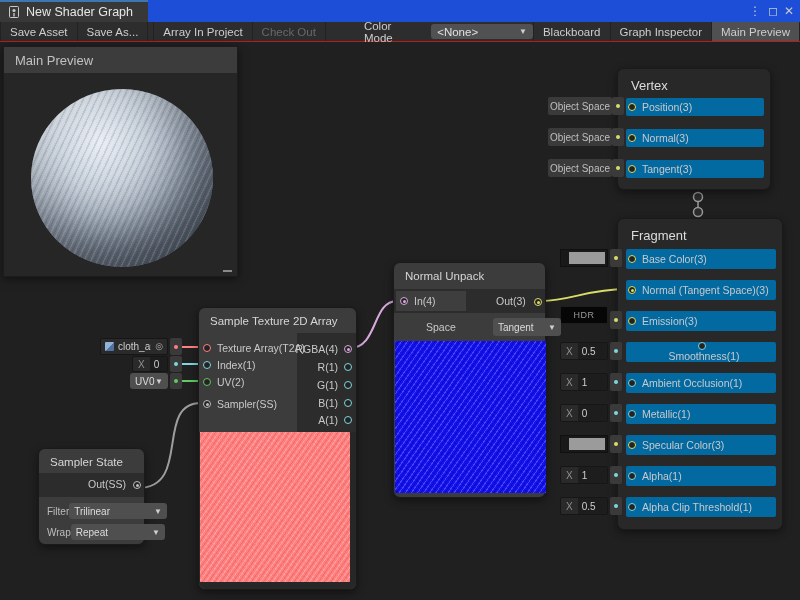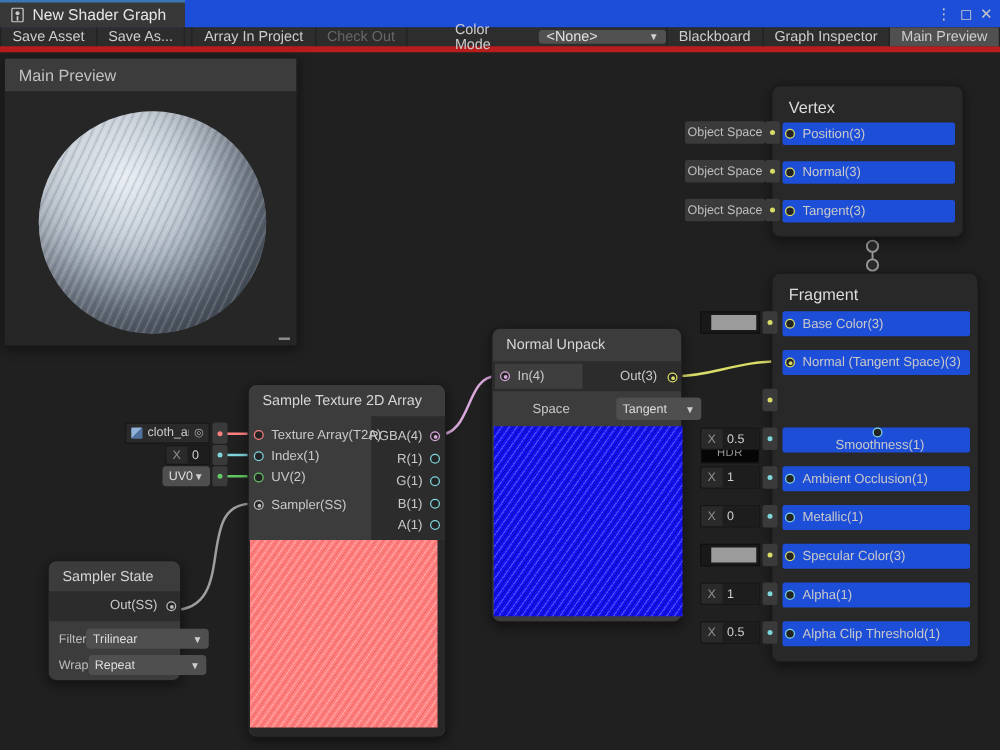--- a/index.html
+++ b/index.html
@@ -10,21 +10,21 @@
   
   #titlebar { position:absolute; left:0; top:0; width:800px; height:22px; background:#1d4ed8; }
   #tab { position:absolute; left:0; top:0; width:148px; height:22px; background:#383838;
          border-top:2px solid #3D76B5; display:flex; align-items:center; padding:0 8px; gap:6px; }
   #tab .tab-label { font-size:12.5px; color:#E6E6E6; white-space:nowrap; }
   .winctl { position:absolute; top:0; height:22px; display:flex; align-items:center; justify-content:center;
             width:18px; color:#C9C9C9; font-size:12px; cursor:default; }
 
   
   #toolbar { position:absolute; left:0; top:22px; width:800px; height:20px; background:#2D2D2D;
-             display:flex; align-items:stretch; border-bottom:5px solid #b91c1c; }
+             display:flex; align-items:stretch; border-bottom:1px solid #b91c1c; }
   .tbtn { display:flex; align-items:center; padding:0 9px; font-size:11.5px; color:#CDCDCD;
           border-right:1px solid #222222; white-space:nowrap; }
   .tbtn.first { border-left:1px solid #222222; }
   .tbtn.disabled { color:#686868; }
   .tbtn.active { background:#505050; }
   .tb-label { display:flex; align-items:center; padding:0 8px; font-size:11.5px; color:#CDCDCD; margin-left:30px; }
   .tb-dd { display:flex; align-items:center; justify-content:space-between; width:102px; margin:2px 0;
            background:#515151; border-radius:3px; padding:0 6px; font-size:11.5px; color:#E2E2E2; }
   .dd-arrow { font-size:8px; color:#CFCFCF; }
   #tb-right { margin-left:auto; display:flex; }
@@ -44,21 +44,21 @@
   #sphere::before { content:''; position:absolute; inset:0; border-radius:50%;
             background:repeating-linear-gradient(115deg, rgba(255,255,255,.12) 0 1.5px, rgba(0,0,0,0) 1.5px 3px, rgba(25,35,55,.12) 3px 4.5px, rgba(0,0,0,0) 4.5px 6px); }
   #preview-resize { position:absolute; right:5px; bottom:4px; width:9px; height:2px; background:#8A8A8A; }
 
   
   .node { position:absolute; border:1px solid #1A1A1A; border-radius:7px; box-shadow:0 3px 9px rgba(0,0,0,.45); }
   .master { background:#282828; }
   .opnode { background:#3C3C3C; }
   .node-title-lg { font-size:13px; color:#DCDCDC; padding:9px 7px 0 13px; }
   .node-title-sm { font-size:11.5px; color:#D6D6D6; padding:7px 11px; }
-  .slot-row { position:absolute; left:8px; width:150px; height:20px; background:#1d4ed8; border-radius:2px;
+  .slot-row { position:absolute; left:8px; width:150px; height:20px; background:#0369a1; border-radius:2px;
               display:flex; align-items:center; }
   .slot-row.vertexw { width:138px; height:18px; }
   .slot-label { font-size:10.5px; color:#C9C9C9; white-space:nowrap; margin-left:6px; }
   .port { width:8px; height:8px; border-radius:50%; border:1px solid var(--c); background:#232323; flex:none; }
   .port.abs { position:absolute; }
   .port.connected { display:flex; align-items:center; justify-content:center; }
   .port.connected::after { content:''; width:3px; height:3px; border-radius:50%; background:var(--c); }
   .p-vec3 { --c:#D9DC66; } .p-vec1 { --c:#7FD6DD; } .p-vec2 { --c:#63C763; }
   .p-vec4 { --c:#D9A8DC; } .p-tex { --c:#FF8080; } .p-ss { --c:#BDBDBD; }
 
@@ -227,20 +227,24 @@
     <div class="node master" id="fragment-node">
       <div class="node-title-lg">Fragment</div>
       <div class="slot-row" style="top:30px;">
         <div class="port p-vec3" style="margin-left:2px;"></div>
         <span class="slot-label">Base Color(3)</span>
       </div>
       <div class="slot-row" style="top:61px;">
         <div class="port p-vec3 connected" style="margin-left:2px;"></div>
         <span class="slot-label">Normal (Tangent Space)(3)</span>
       </div>
+      <div class="slot-row" style="top:92px;">
+        <div class="port p-vec3" style="margin-left:2px;"></div>
+        <span class="slot-label">Emission(3)</span>
+      </div>
       <div class="slot-row" style="top:123px;flex-direction:column;">
         <div class="port p-vec1" style="margin-left:2px;"></div>
         <span class="slot-label">Smoothness(1)</span>
       </div>
       <div class="slot-row" style="top:154px;">
         <div class="port p-vec1" style="margin-left:2px;"></div>
         <span class="slot-label">Ambient Occlusion(1)</span>
       </div>
       <div class="slot-row" style="top:185px;">
         <div class="port p-vec1" style="margin-left:2px;"></div>
@@ -260,21 +264,21 @@
       </div>
     </div>
 
     <div class="widget color-box" style="left:560px; top:207px;">
         <div class="swatch"></div>
       </div>
     <div class="stub p-vec3" style="left:610px; top:207px;">
         <div class="dot"></div>
       </div>
 
-    <div class="widget hdr-box" style="left:560px; top:264px;margin-top:47px;">
+    <div class="widget hdr-box" style="left:560px; top:264px;">
       <span>HDR</span>
       </div>
     <div class="stub p-vec3" style="left:610px; top:269px;">
         <div class="dot"></div>
       </div>
 
     <div class="widget float-box" style="left:560px; top:300px;">
       <span class="x">X</span>
       <span class="val">0.5</span>
       </div>

